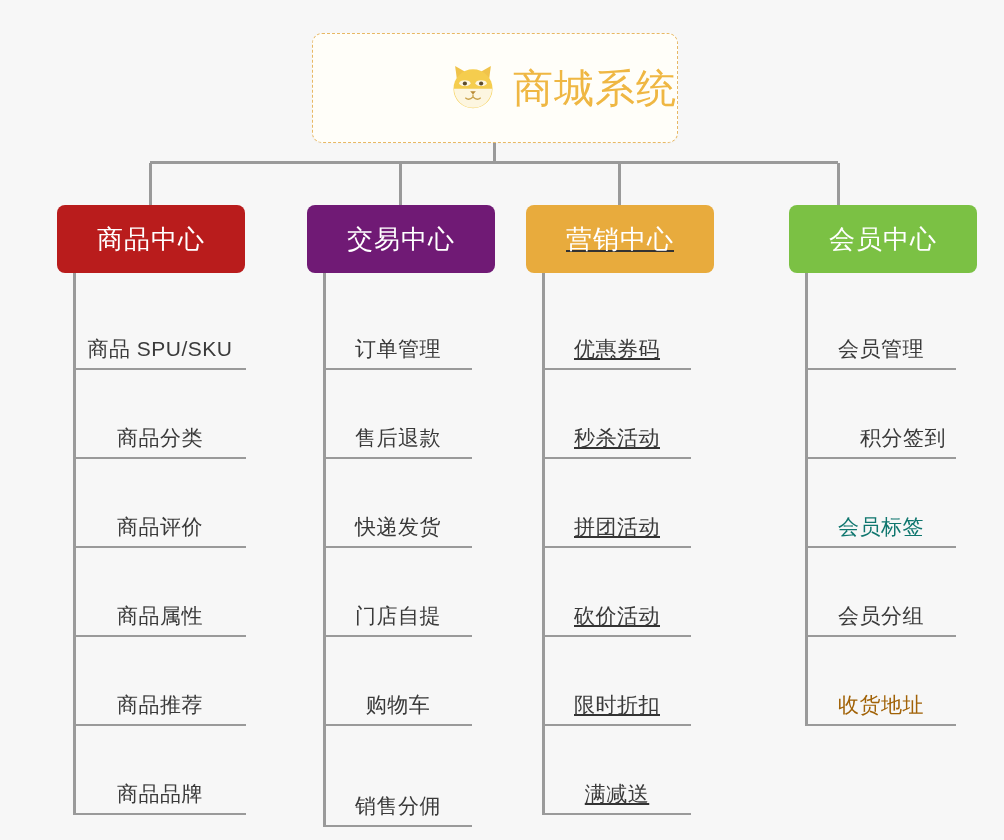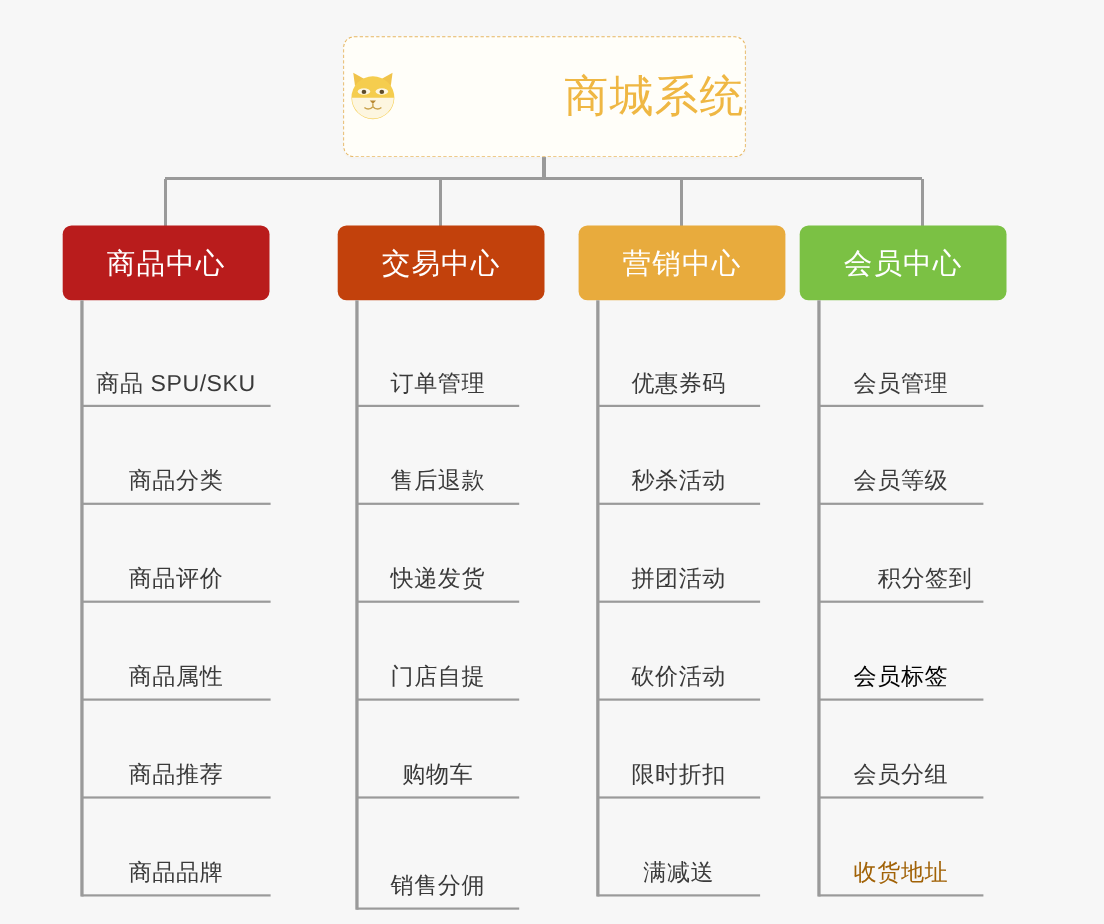--- a/index.html
+++ b/index.html
@@ -32,21 +32,21 @@
     left: 312px;
     top: 33px;
     width: 366px;
     height: 110px;
     background: #fffef9;
     border: 1px dashed #e8b864;
     border-radius: 10px;
     box-sizing: border-box;
     display: flex;
     align-items: center;
-    justify-content: space-between;
+    justify-content: flex-end;
     gap: 14px;
     box-shadow: 0 1px 2px rgba(0,0,0,0.02);
   }
   .root-logo {
     width: 52px;
     height: 52px;
     flex: 0 0 52px;
     position: relative;
     display: block;
   }
@@ -70,22 +70,22 @@
   }
 
   
   .column {
     position: absolute;
     top: 205px;
     width: 188px;
   }
   .col-0 { left: 57px; }
   .col-1 { left: 307px; }
-  .col-2 { left: 526px; }
-  .col-3 { left: 727px; }
+  .col-2 { left: 526px; text-decoration: underline; }
+  .col-3 { left: 789px; }
 
   .col-header {
     width: 188px;
     height: 68px;
     border-radius: 8px;
     display: flex;
     align-items: center;
     justify-content: center;
     box-sizing: border-box;
   }
@@ -200,21 +200,21 @@
       <div class="leaf-item" style="border-bottom-color: rgb(154, 154, 154);">
         <span class="leaf-label" style="color: rgb(58, 58, 58);">商品推荐</span>
       </div>
       <div class="leaf-item" style="border-bottom-color: rgb(154, 154, 154);">
         <span class="leaf-label" style="color: rgb(58, 58, 58);">商品品牌</span>
       </div>
     </div>
   </div>
 
   <div class="column col-1">
-    <div class="col-header" style="background: #c2410c; text-align: center;">
+    <div class="col-header" style="background: #701a75; text-align: center;">
       <span class="col-header-label">交易中心</span>
     </div>
     <div class="leaf-list">
       <div class="leaf-trunk" style="background: rgb(154, 154, 154);"></div>
       <div class="leaf-item" style="border-bottom-color: rgb(154, 154, 154);">
         <span class="leaf-label" style="color: rgb(58, 58, 58);">订单管理</span>
       </div>
       <div class="leaf-item" style="border-bottom-color: rgb(154, 154, 154);">
         <span class="leaf-label" style="color: rgb(58, 58, 58);">售后退款</span>
       </div>
@@ -262,28 +262,25 @@
 
   <div class="column col-3">
     <div class="col-header" style="background: rgb(123, 193, 68);">
       <span class="col-header-label">会员中心</span>
     </div>
     <div class="leaf-list">
       <div class="leaf-trunk" style="background: rgb(154, 154, 154);"></div>
       <div class="leaf-item" style="border-bottom-color: rgb(154, 154, 154);">
         <span class="leaf-label" style="color: rgb(58, 58, 58);">会员管理</span>
       </div>
-      <div class="leaf-item" style="border-bottom-color: rgb(154, 154, 154);">
-        <span class="leaf-label" style="color: rgb(58, 58, 58);">会员等级</span>
-      </div>
       <div class="leaf-item" style="border-bottom-color: rgb(154, 154, 154); padding-left: 44px;">
         <span class="leaf-label" style="color: rgb(58, 58, 58);">积分签到</span>
       </div>
       <div class="leaf-item" style="border-bottom-color: rgb(154, 154, 154);">
-        <span class="leaf-label" style="color: #000000;">会员标签</span>
+        <span class="leaf-label" style="color: #0f766e;">会员标签</span>
       </div>
       <div class="leaf-item" style="border-bottom-color: rgb(154, 154, 154);">
         <span class="leaf-label" style="color: rgb(58, 58, 58);">会员分组</span>
       </div>
       <div class="leaf-item" style="border-bottom-color: rgb(154, 154, 154);">
         <span class="leaf-label" style="color: #a16207;">收货地址</span>
       </div>
     </div>
   </div>
 

